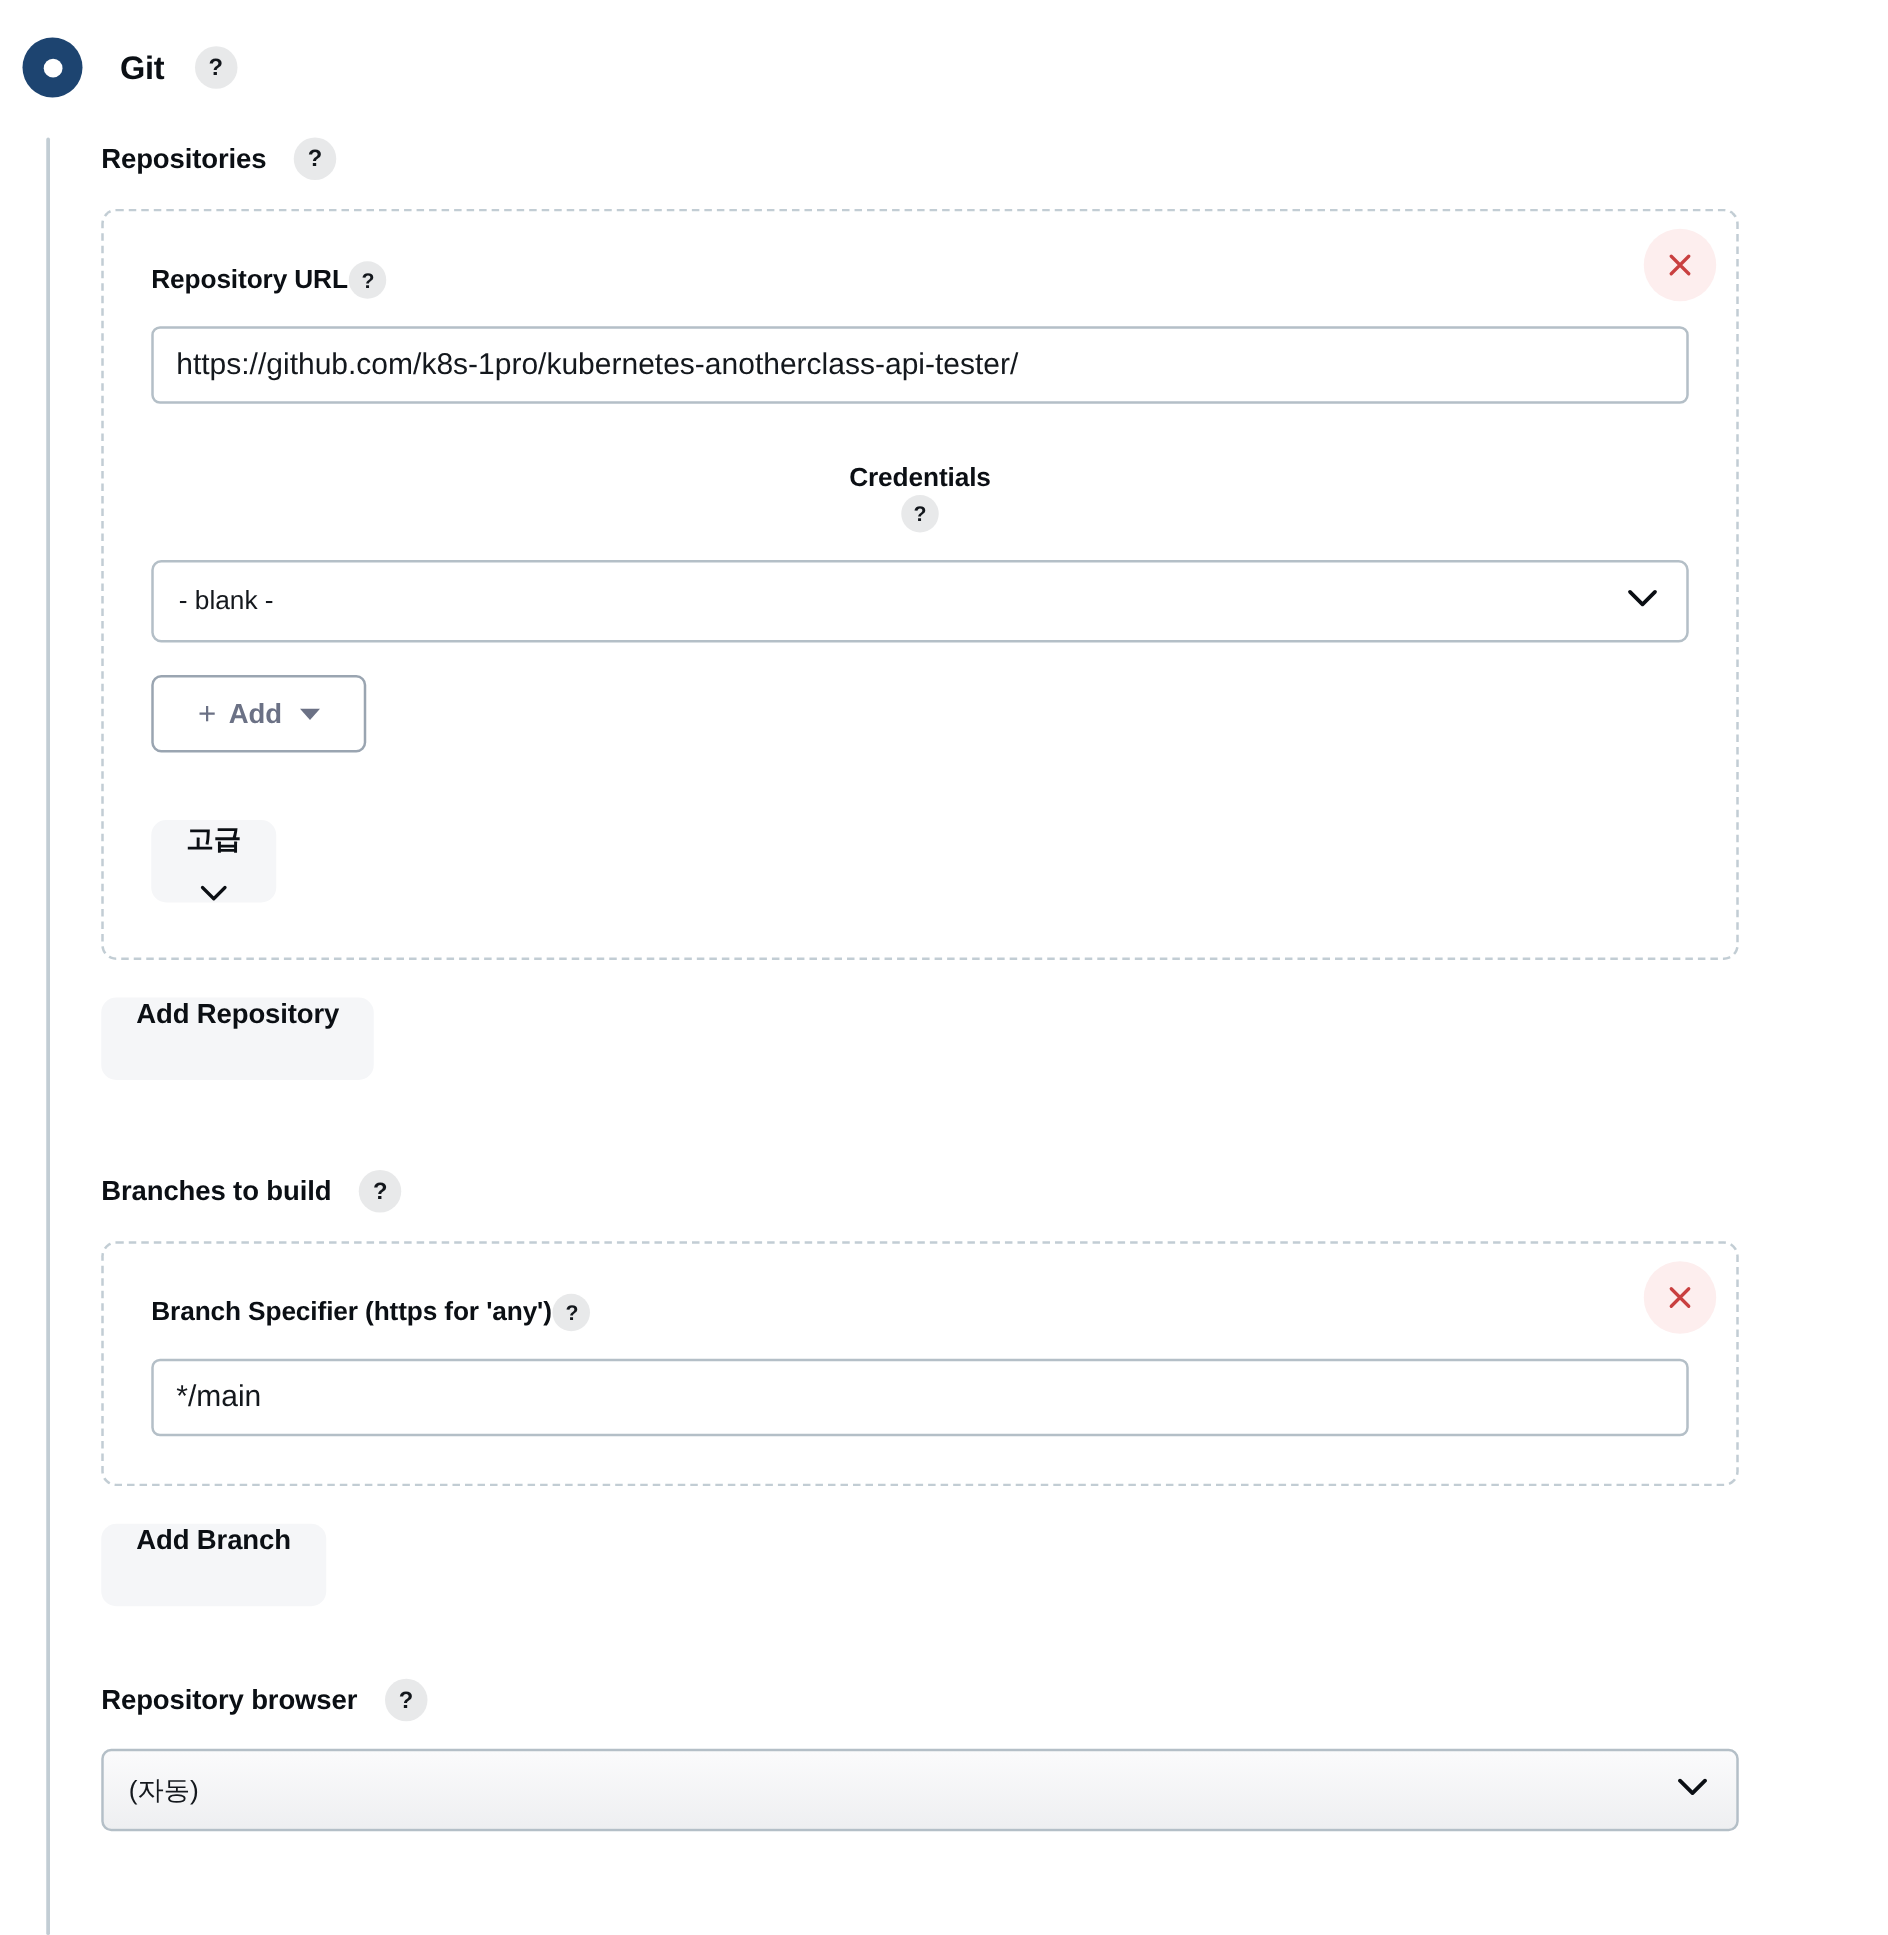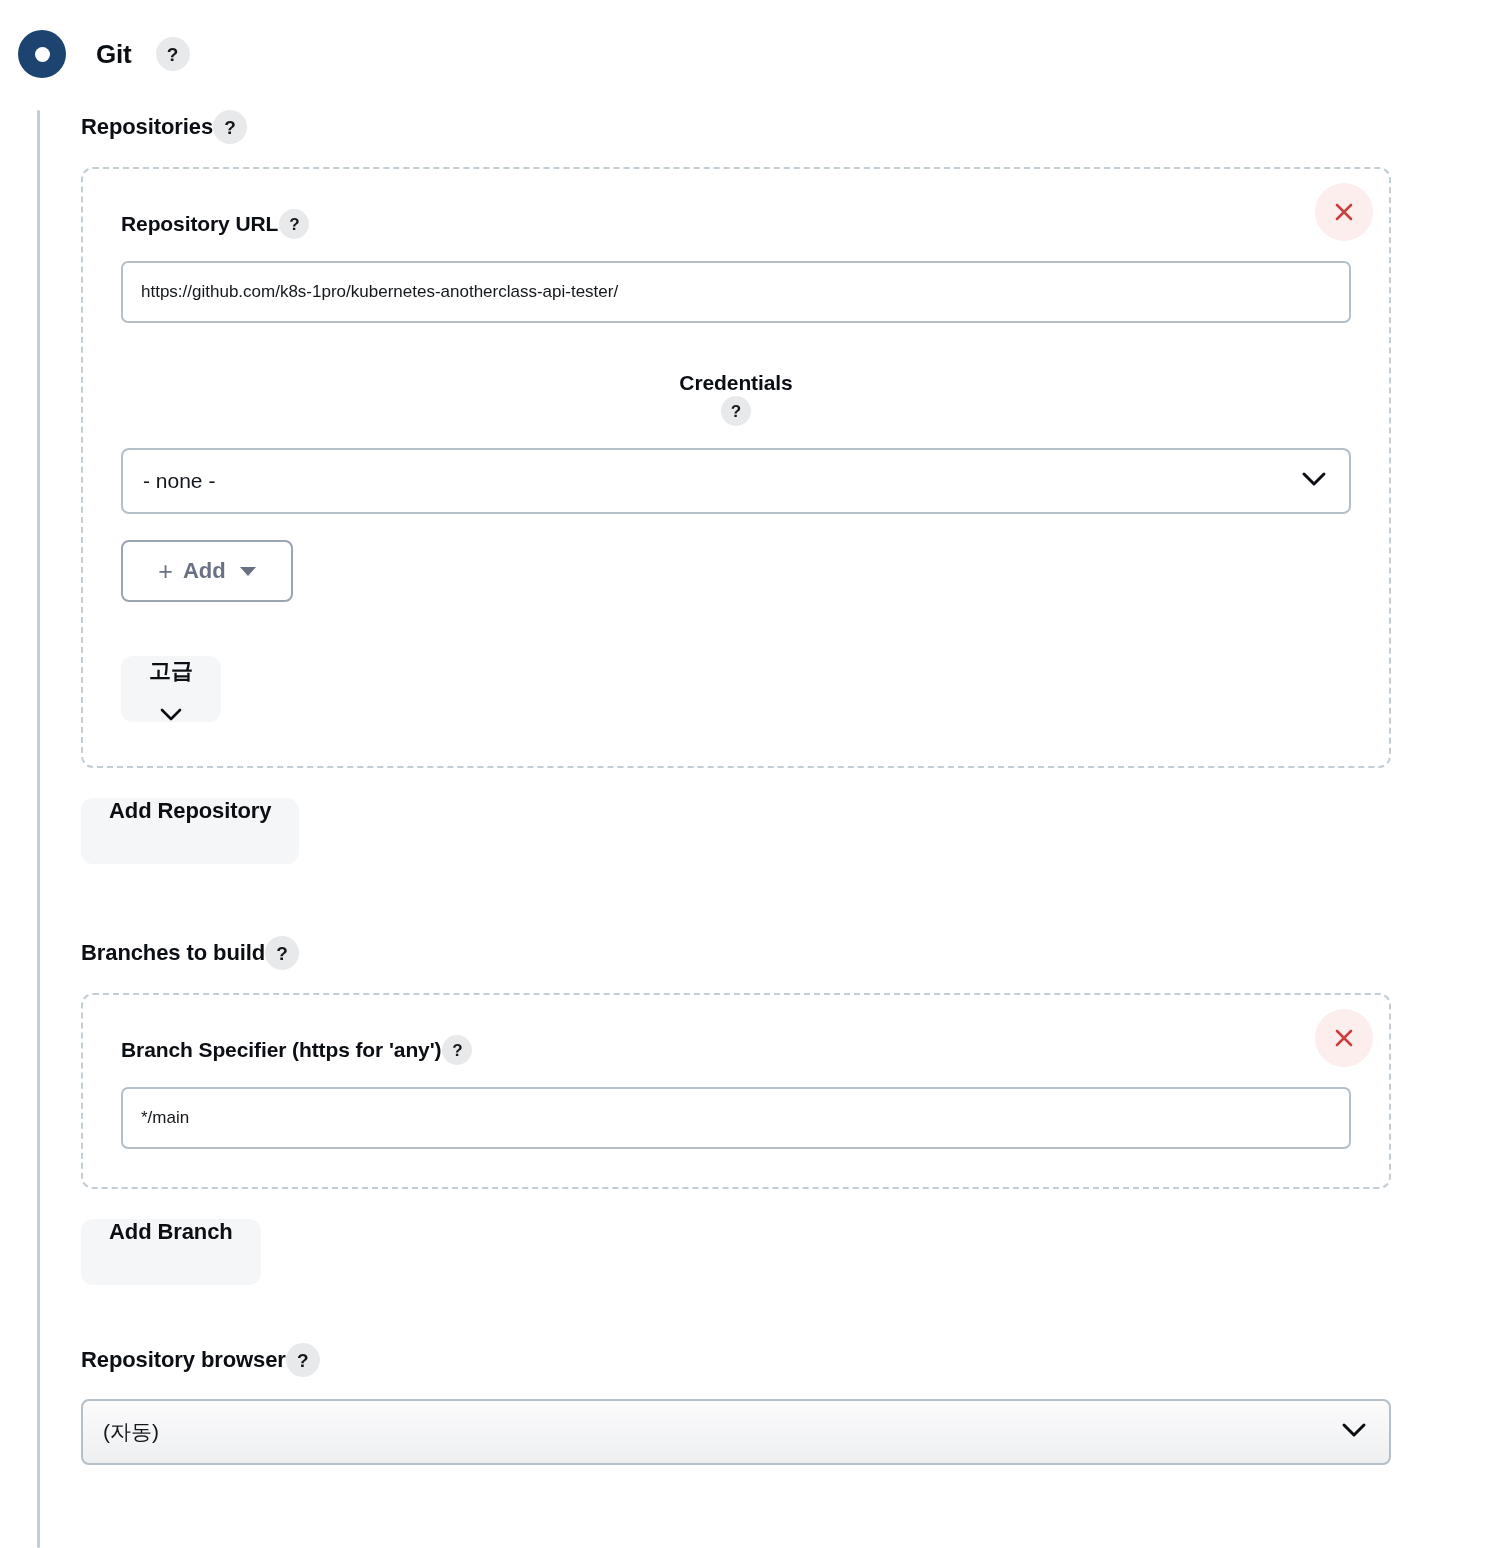--- a/index.html
+++ b/index.html
@@ -88,20 +88,21 @@
   .content {
     position: absolute;
     left: 81px;
     top: 110px;
     width: 1310px;
   }
 
   .section-label {
     display: flex;
     align-items: center;
+    gap: 22px;
     font-size: 22px;
     font-weight: 700;
     color: #0b0f14;
     letter-spacing: -0.1px;
   }
 
   
   .repeat-block {
     position: relative;
     border: 2px dashed #c2cdd4;
@@ -139,21 +140,21 @@
   .field-label.second { margin-top: 48px; flex-direction: column; }
 
   .text-input {
     display: block;
     width: 100%;
     height: 62px;
     border: 2px solid #b4bfc7;
     border-radius: 7px;
     background: #ffffff;
     font-family: "Liberation Sans", sans-serif;
-    font-size: 17px;
+    font-size: 24px;
     color: #14181d;
     padding: 0 18px;
     outline: none;
   }
   .text-input::placeholder { color: #9aa3ad; }
 
   
   .select-wrap {
     position: relative;
     width: 100%;
@@ -270,21 +271,21 @@
     </div>
     <input class="text-input" type="text" value="https://github.com/k8s-1pro/kubernetes-anotherclass-api-tester/" style="">
 
     
     <div class="field-label second">
       <span>Credentials</span>
       <span class="help sm">?</span>
     </div>
     <div class="select-wrap">
       <div class="select-box">
-        <span>- none -</span>
+        <span>- blank -</span>
       </div>
       <span class="chev">
         <svg width="30" height="20" viewBox="0 0 30 20" aria-hidden="true">
           <path d="M5 5 L15 15 L25 5" stroke="#0b0f14" stroke-width="3" fill="none" stroke-linecap="round" stroke-linejoin="round"></path>
         </svg>
       </span>
     </div>
 
     <button class="btn-outline">
       <span class="plus">+</span>

